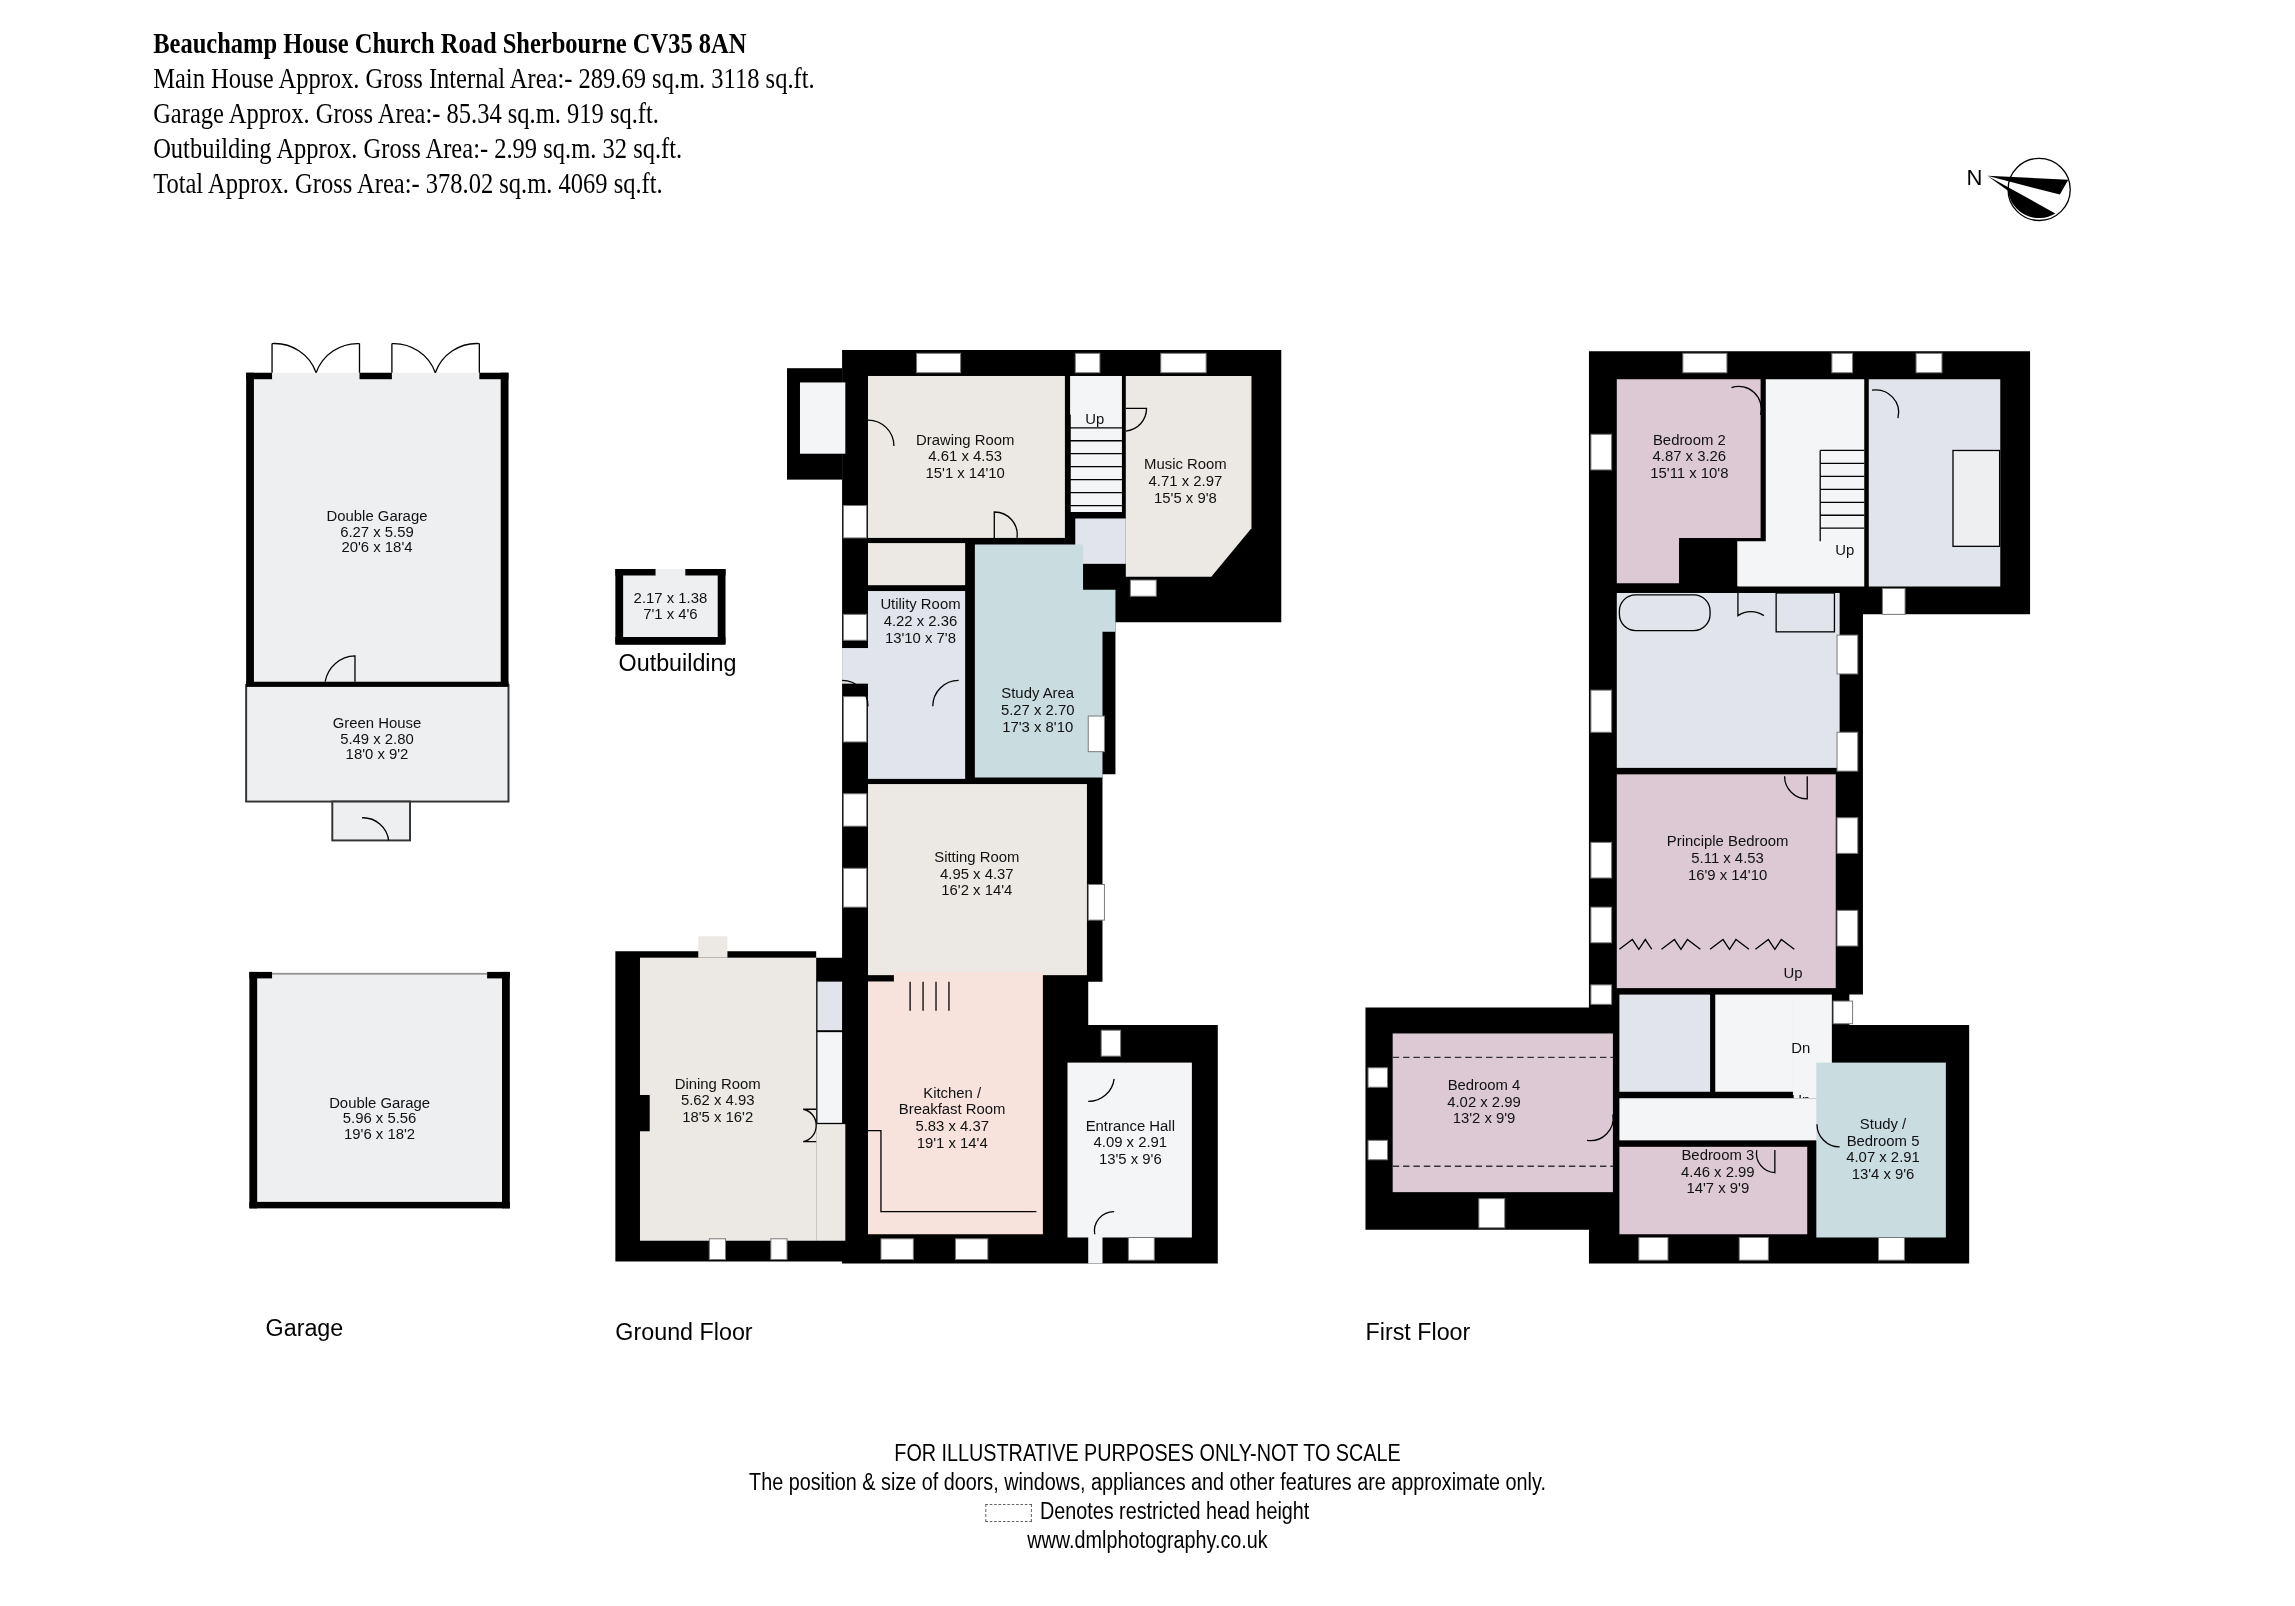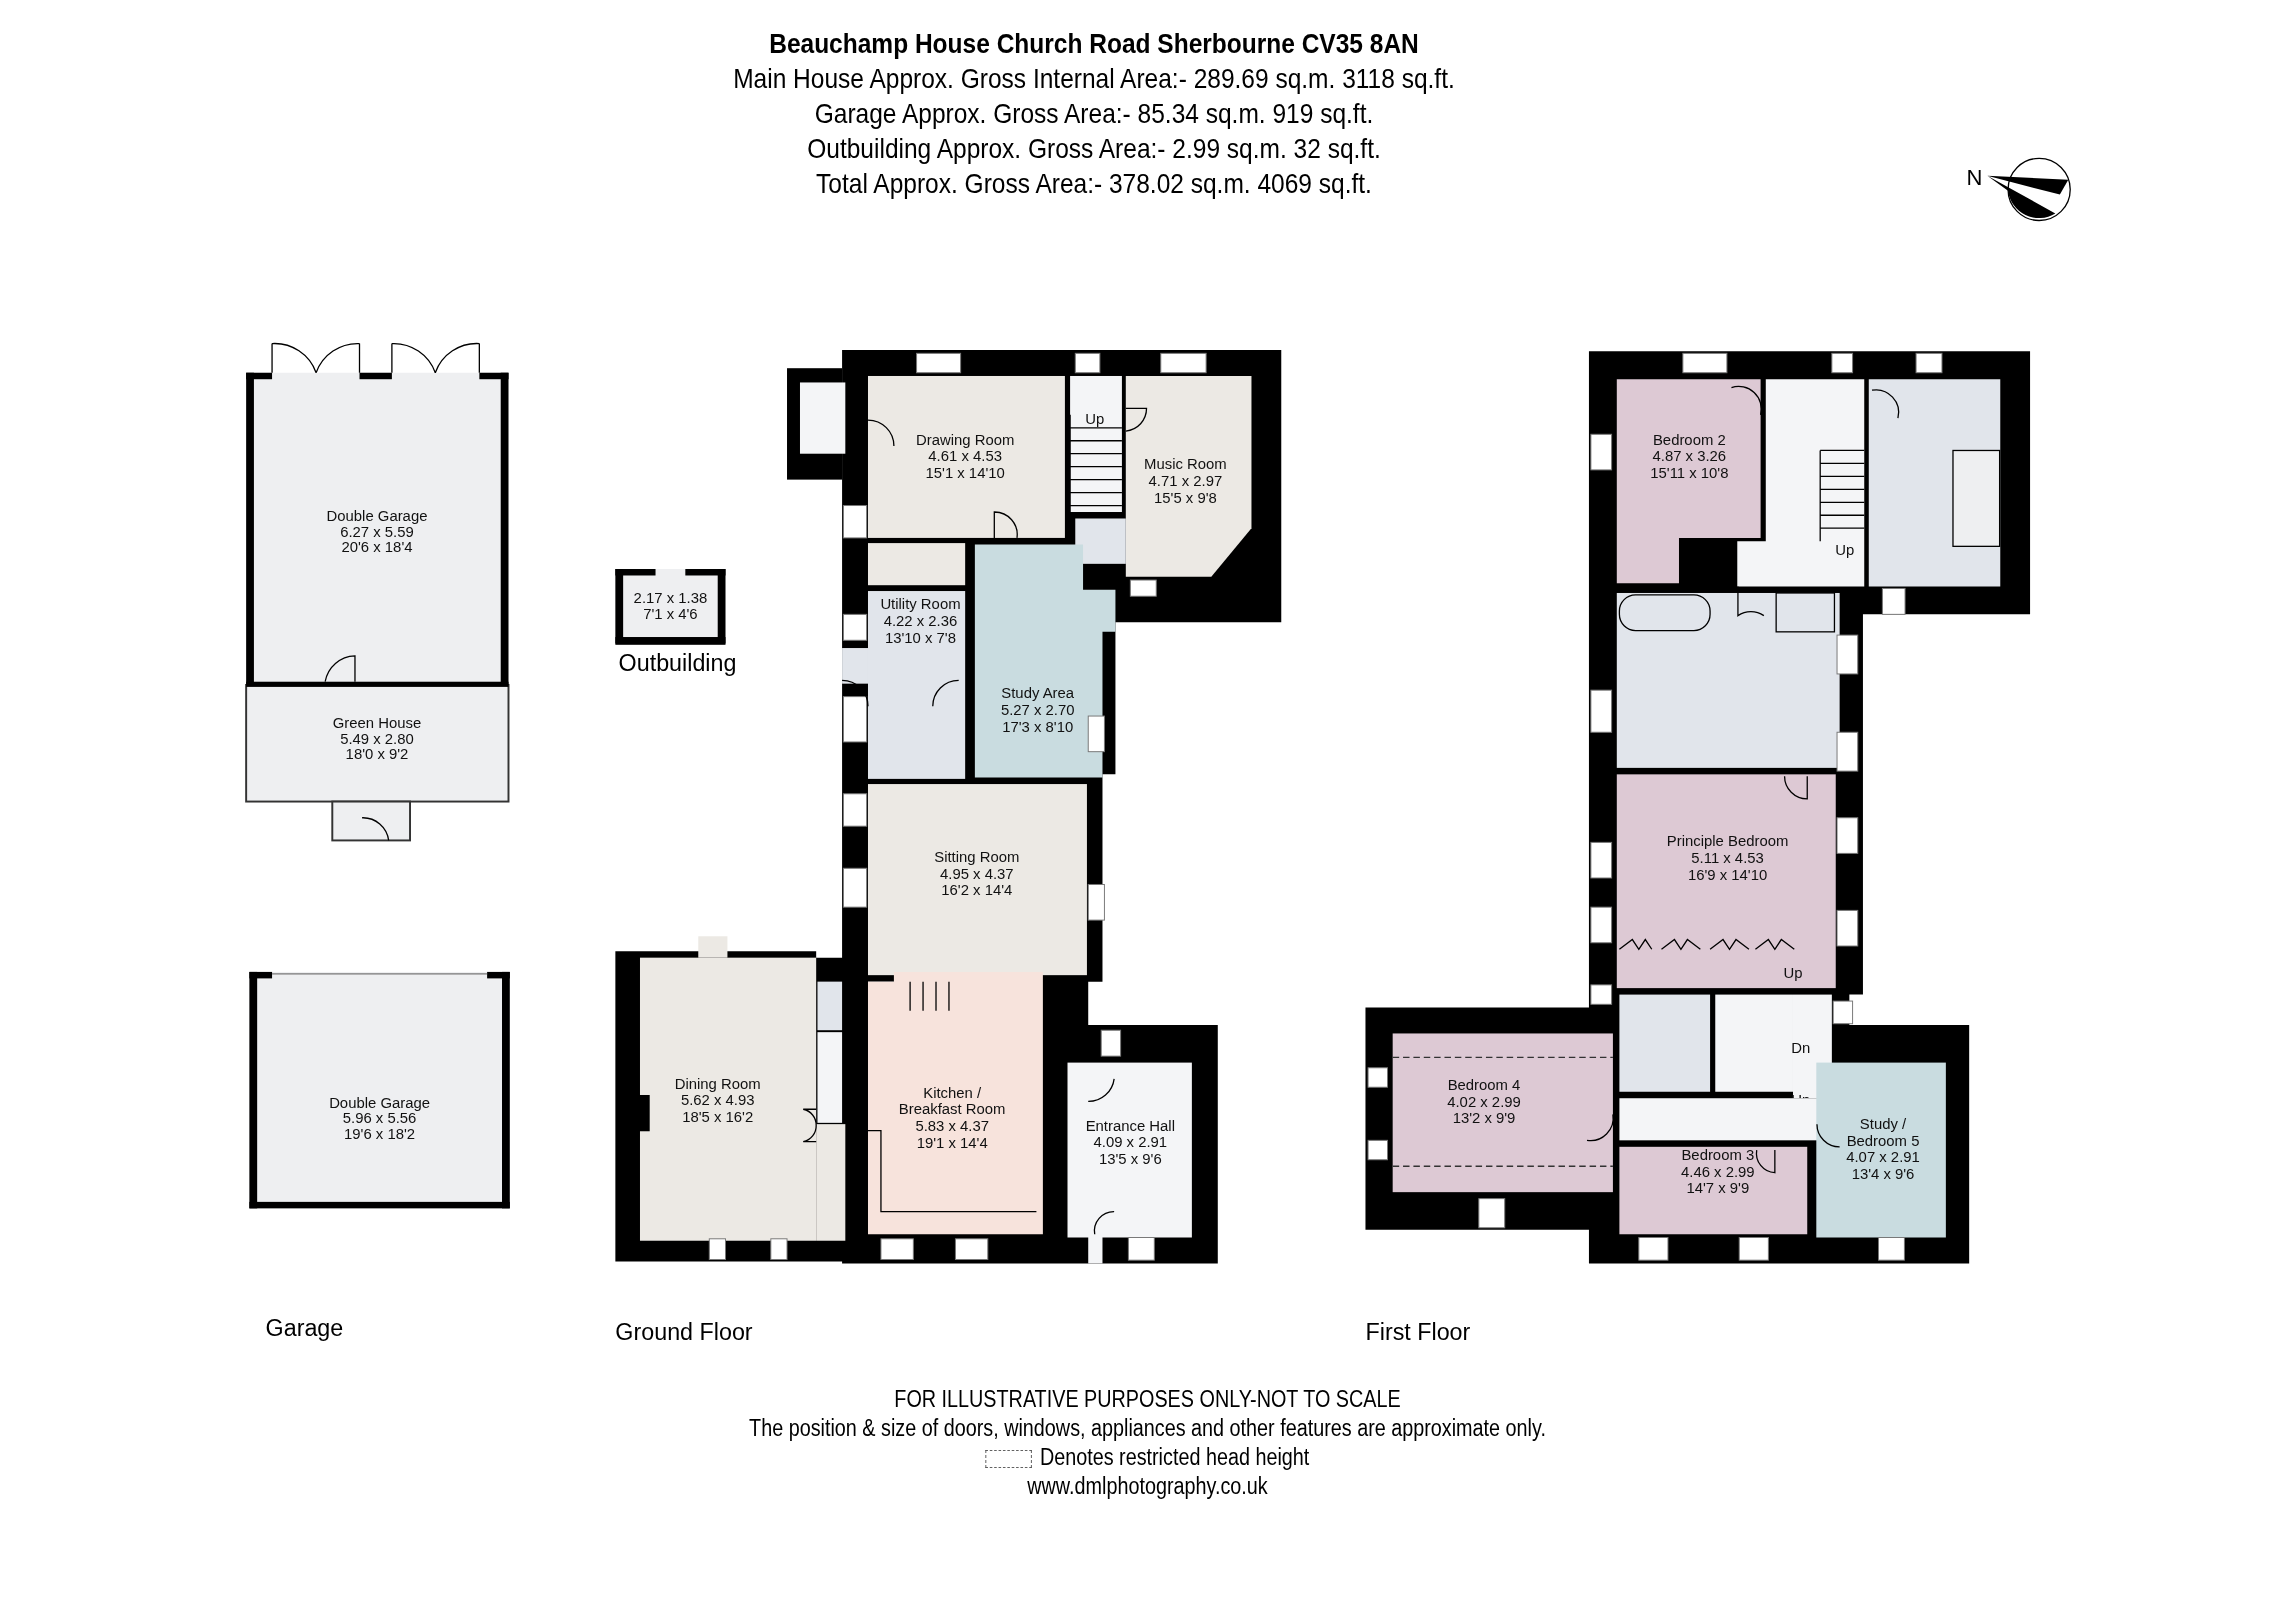--- a/index.html
+++ b/index.html
@@ -1,23 +1,23 @@
 <!DOCTYPE html>
 <html style="font-size:10.4px"><head>
 <meta charset="utf-8">
 <style>
   html,body{margin:0;padding:0;background:#fff;}
   body{width:2295px;height:1607px;position:relative;overflow:hidden;font-family:"Liberation Sans",sans-serif;color:#000;}
-  .header{position:absolute;left:0;top:26px;width:2188px;text-align:center;}
+  .header{position:absolute;left:0;top:26px;width:2188px;text-align:left;font-family:Liberation Serif, serif;}
   .header .title{font-size:28.5px;font-weight:bold;line-height:35px;transform:scaleX(0.86);}
   .header .area{font-size:28.5px;line-height:35px;transform:scaleX(0.86);}
   svg{position:absolute;left:0;top:0;}
   .room-label{font-family:"Liberation Sans",sans-serif;font-size:23px;text-anchor:middle;fill:#111;}
   .floor-label{font-family:"Liberation Sans",sans-serif;font-size:36px;fill:#000;}
-  .footer{position:absolute;left:0;top:1385px;width:2295px;text-align:center;font-size:23px;line-height:29px;}
+  .footer{position:absolute;left:0;top:1439px;width:2295px;text-align:center;font-size:23px;line-height:29px;}
   .footer div{transform:scaleX(0.86);}
   .dash-box{display:inline-block;width:52px;height:15.5px;border:1.3px dashed #555;vertical-align:middle;margin-right:9px;}
 </style>
 </head>
 <body>
 
 <div class="header">
   <div class="title">Beauchamp House Church Road Sherbourne CV35 8AN</div>
   <div class="area">Main House Approx. Gross Internal Area:- 289.69 sq.m. 3118 sq.ft.</div>
   <div class="area">Garage Approx. Gross Area:- 85.34 sq.m. 919 sq.ft.</div>

